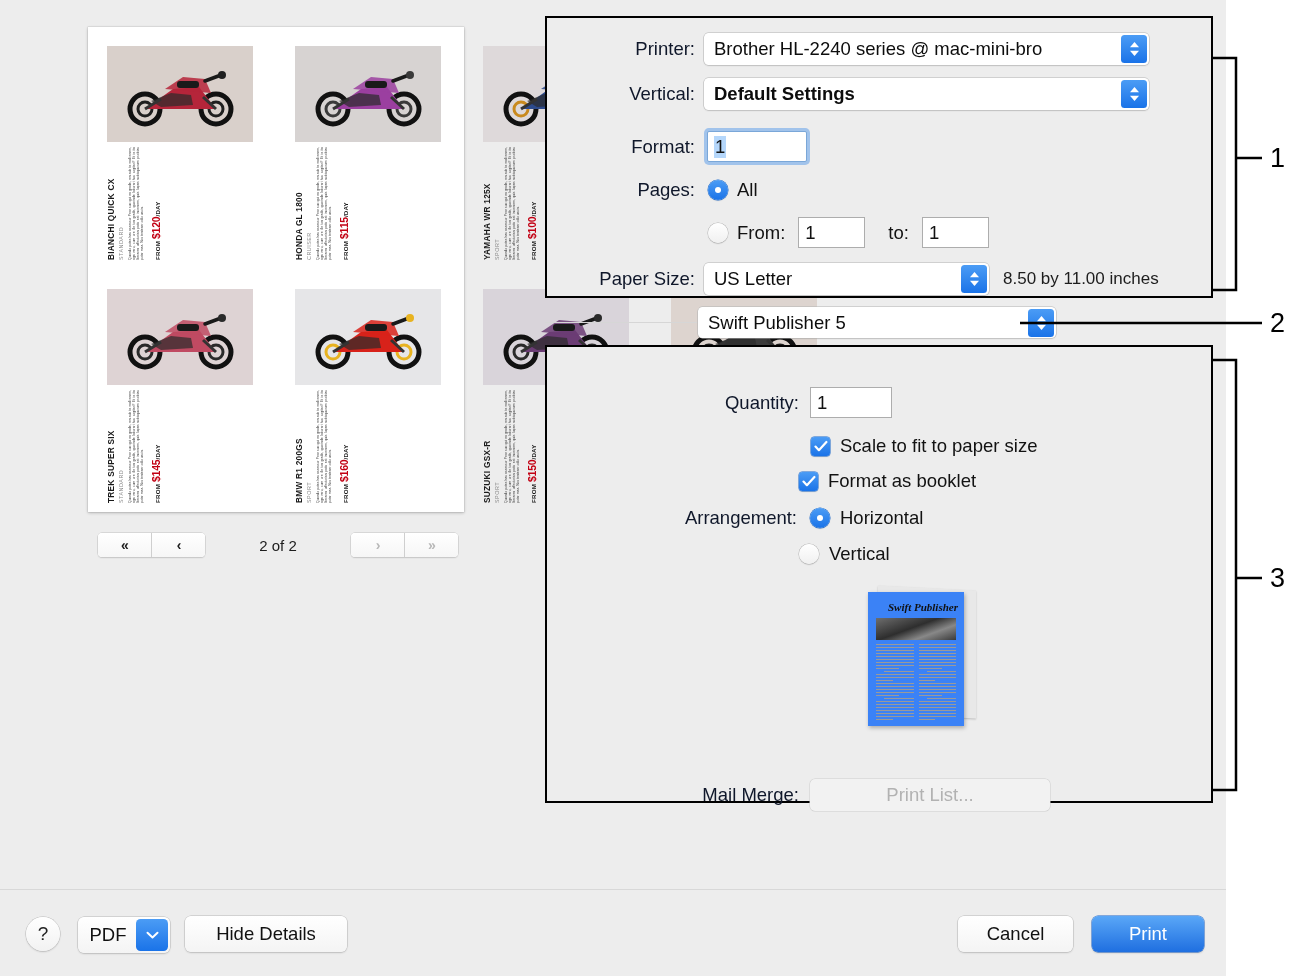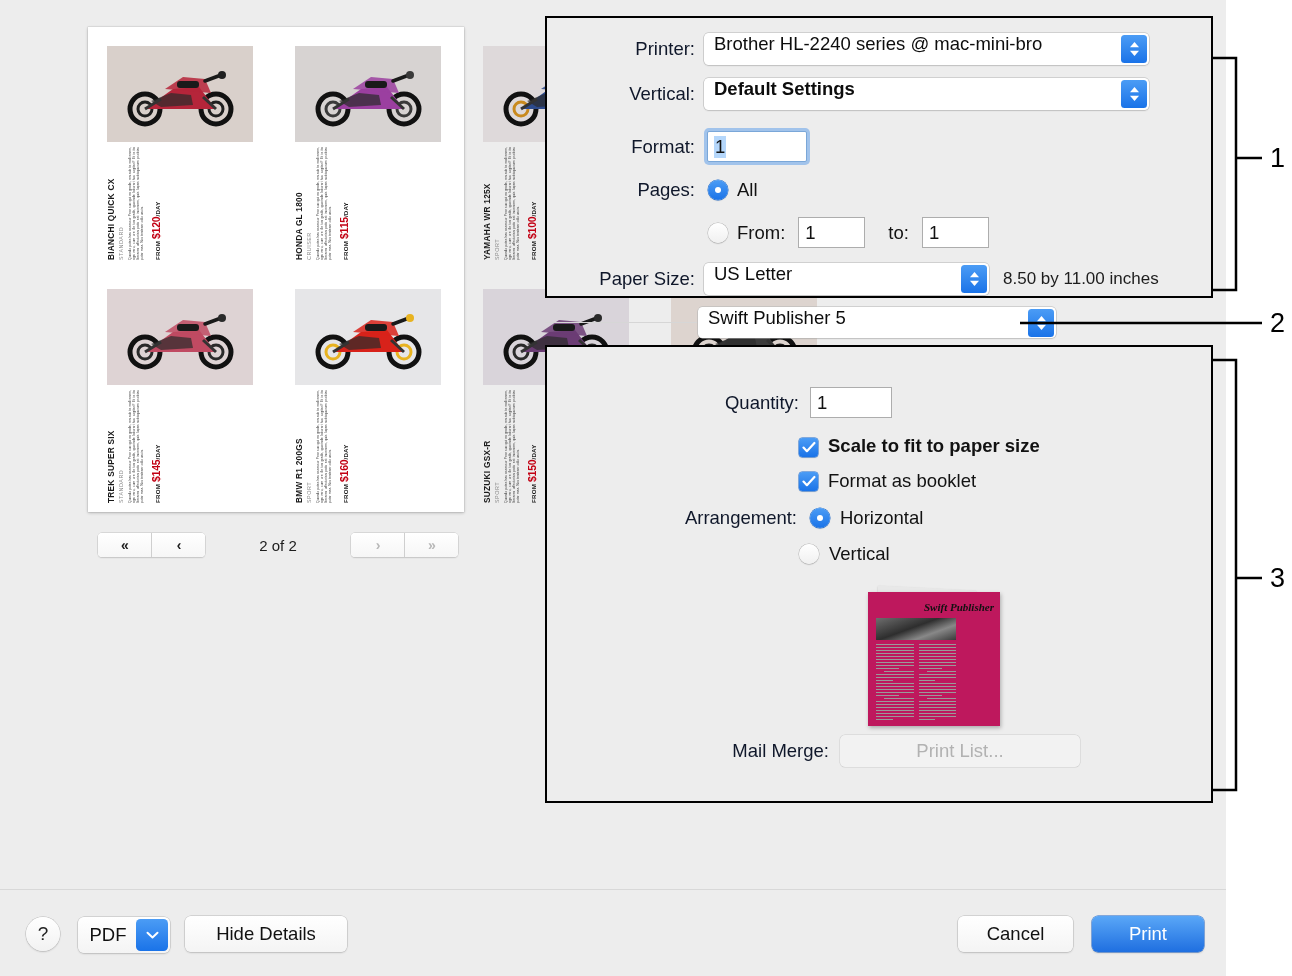--- a/index.html
+++ b/index.html
@@ -110,21 +110,21 @@
   .lbl{
     font-size:18.5px;color:#0f172a;text-align:right;
     font-family:"Liberation Sans",sans-serif;
   }
 
   
   .popup{
     position:relative;height:32px;background:#fff;
     border-radius:4.5px;
     box-shadow:0 0 0 0.5px #b4b4b4, 0 1px 1.5px rgba(0,0,0,.13);
-    display:flex;
+    display:flex;align-items:center;
     box-sizing:border-box;padding-left:10px;
     font-size:18.5px;color:#0d0d0d;
     white-space:nowrap;overflow:hidden;
   }
   .popup .arrows{
     position:absolute;right:2px;top:2px;width:26px;height:28px;
     background:linear-gradient(#4b9cf5,#1a73e8);
     border-radius:3.5px;
     display:flex;flex-direction:column;align-items:center;justify-content:center;
     gap:2px;
@@ -193,23 +193,22 @@
 
   
   #booklet{position:absolute;left:862px;top:588px;width:122px;height:142px;}
   #booklet .back{
     position:absolute;left:16px;top:0;width:98px;height:128px;
     background:#e8e8e8;box-shadow:0 1px 2px rgba(0,0,0,.2);
     transform:skewY(3deg);
   }
   #booklet .front{
     position:absolute;left:6px;top:4px;width:96px;height:134px;
-    background:#be185d;box-shadow:1px 2px 4px rgba(0,0,0,.28);
+    background:#3b82f6;box-shadow:1px 2px 4px rgba(0,0,0,.28);
     overflow:hidden;
-    padding-left:36px;
   }
   #booklet .bk-title{
     position:absolute;left:8px;top:9px;right:6px;
     font-family:"Liberation Serif","DejaVu Serif",serif;
     font-style:italic;font-weight:bold;font-size:11px;color:#111;
     text-align:right;
   }
   #booklet .bk-photo{
     position:absolute;left:8px;top:26px;width:80px;height:22px;
     background:linear-gradient(160deg,#6e6e6e,#2e2e2e 45%,#888 70%,#3a3a3a);
@@ -607,21 +606,21 @@
 
   <div class="panel" id="panel-app">
 
     <div class="row" style="position:absolute;left:0;top:40px;width:100%;">
       <div class="lbl" style="width:252px;">Quantity:</div>
       <div class="field" style="width:82px;margin-left:11px;">
         <span>1</span>
       </div>
     </div>
 
-    <div style="position:absolute;left:252px;top:88px;display:flex;align-items:flex-end;gap:10px;font-weight:bold;">
+    <div style="position:absolute;left:264px;top:88px;display:flex;align-items:center;gap:10px;">
       <span class="cbox on">
         <svg width="14" height="13" viewBox="0 0 14 13">
             <path d="M1.5 6.6l3.4 3.6L12.4 2" stroke="#fff" stroke-width="2.2" fill="none" stroke-linecap="round" stroke-linejoin="round"></path>
           </svg>
       </span>
       <span class="opt-label">Scale to fit to paper size</span>
     </div>
 
     <div style="position:absolute;left:252px;top:123px;display:flex;align-items:center;gap:10px;">
       <span class="cbox on">
@@ -638,21 +637,21 @@
         <span class="radio on"></span>
         <span class="opt-label">Horizontal</span>
       </div>
     </div>
 
     <div style="position:absolute;left:252px;top:196px;display:flex;align-items:center;gap:10px;">
       <span class="radio"></span>
       <span class="opt-label">Vertical</span>
     </div>
 
-    <div class="row" style="position:absolute;left:0;top:388px;width:100%;margin-left:30px;">
+    <div class="row" style="position:absolute;left:0;top:432px;width:100%;">
       <div class="lbl" style="width:252px;">Mail Merge:</div>
       <div class="btn-disabled" style="width:240px;margin-left:11px;">Print List...</div>
     </div>
   </div>
 
   <div id="booklet">
     <div class="back"></div>
     <div class="front">
       <div class="bk-title">Swift Publisher</div>
       <div class="bk-photo"></div>

